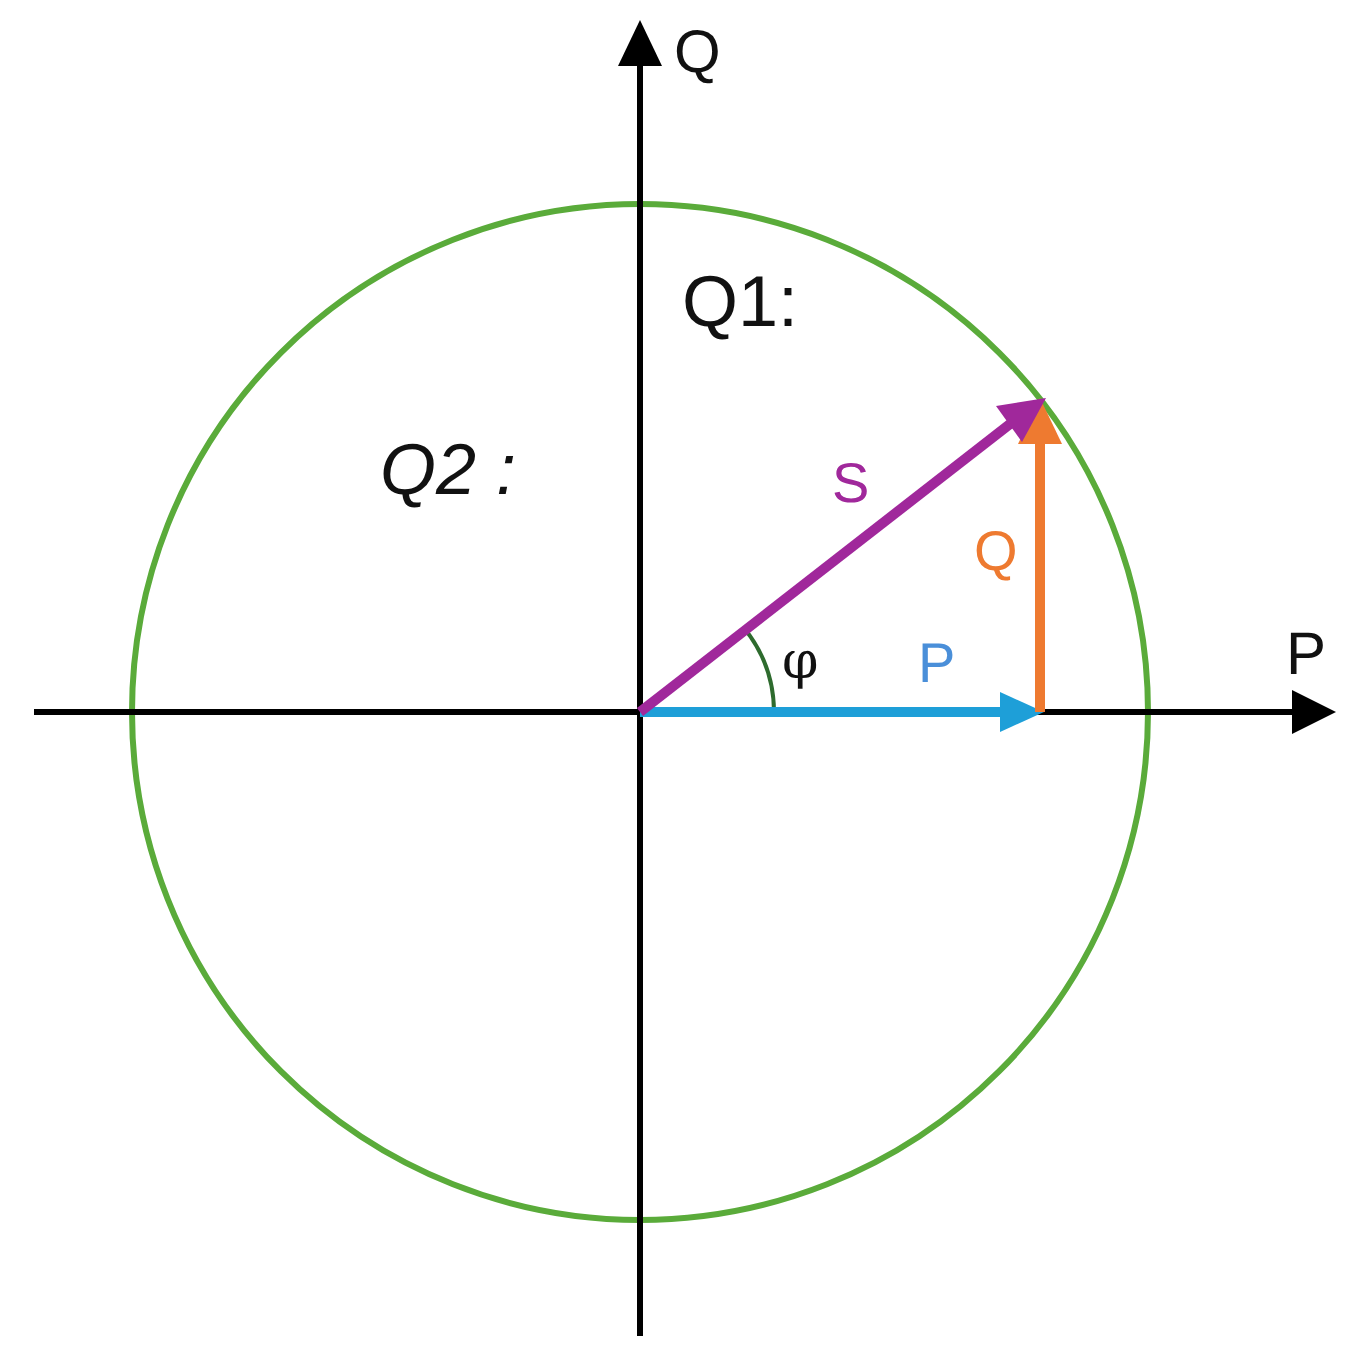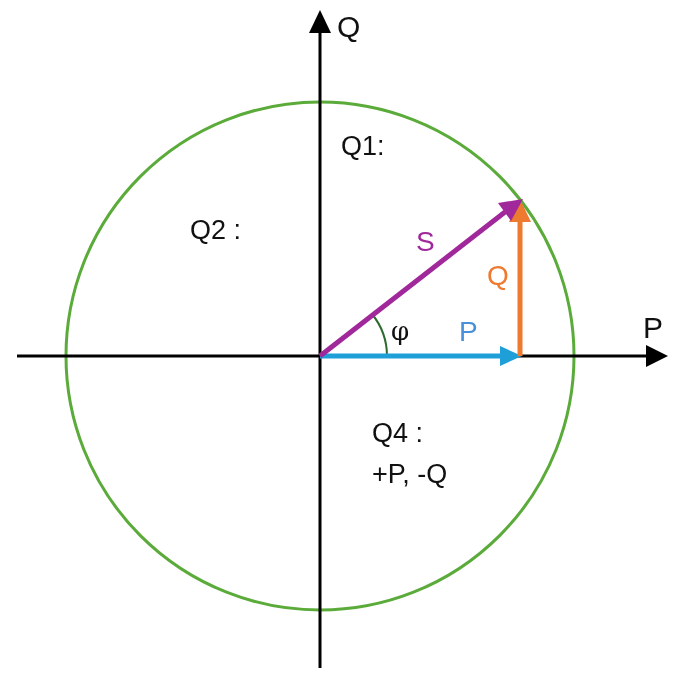--- a/index.html
+++ b/index.html
@@ -1,20 +1,20 @@
 <!DOCTYPE html>
 <html><head>
   <meta charset="utf-8">
   <style>
     html, body { margin: 0; padding: 0; background: #ffffff; }
     .canvas { position: relative; width: 678px; height: 673px; overflow: hidden; background: #ffffff; }
     svg { position: absolute; left: 0; top: 0; }
     .lbl { position: absolute; font-family: "Liberation Sans", sans-serif; color: #111111; white-space: nowrap; line-height: 1; }
     .axis-lbl { font-size: 30px; }
-    .quad { font-size: 27px; text-align: left; }
+    .quad { font-size: 36px; text-align: left; }
     .quad .line2 { display: block; margin-top: 14px; }
     .vec-lbl { font-size: 28px; }
     .phi { font-family: "DejaVu Serif", serif; font-size: 26px; color: #111111; }
   </style>
 </head>
 <body>
 
 <div class="canvas">
   <svg width="678" height="673" viewBox="0 0 678 673">
     <defs>
@@ -52,25 +52,21 @@
       <polygon points="523,199 498,203 511,221" fill="#a0289b"></polygon>
     </g>
   </svg>
 
   <div class="lbl axis-lbl" style="left:337px; top:12px;">Q</div>
   <div class="lbl axis-lbl" style="left:643px; top:313px;">P</div>
 
   <div class="lbl quad" style="left:341px; top:133px;">
     <span>Q1:</span>
   </div>
-  <div class="lbl quad" style="left:190px; top:217px;">
+  <div class="lbl quad" style="left:190px; top:217px;font-style:italic;">
     <span>Q2 :</span>
-  </div>
-  <div class="lbl quad" style="left:372px; top:420px;">
-    <span>Q4 :</span>
-    <span class="line2">+P, -Q</span>
   </div>
 
   <div class="lbl vec-lbl" style="left:416px; top:228px; color:#a0289b;">S</div>
   <div class="lbl vec-lbl" style="left:487px; top:262px; color:#ee7a30;">Q</div>
   <div class="lbl vec-lbl" style="left:459px; top:318px; color:#4a8fd9;">P</div>
   <div class="lbl phi" style="left:391px; top:318px;">φ</div>
 </div>
 
 </body></html>

